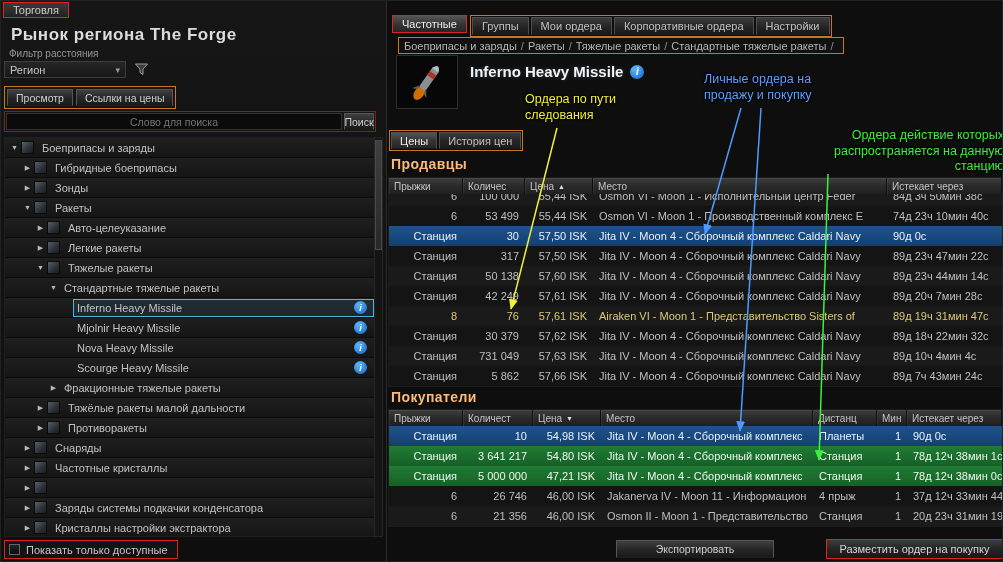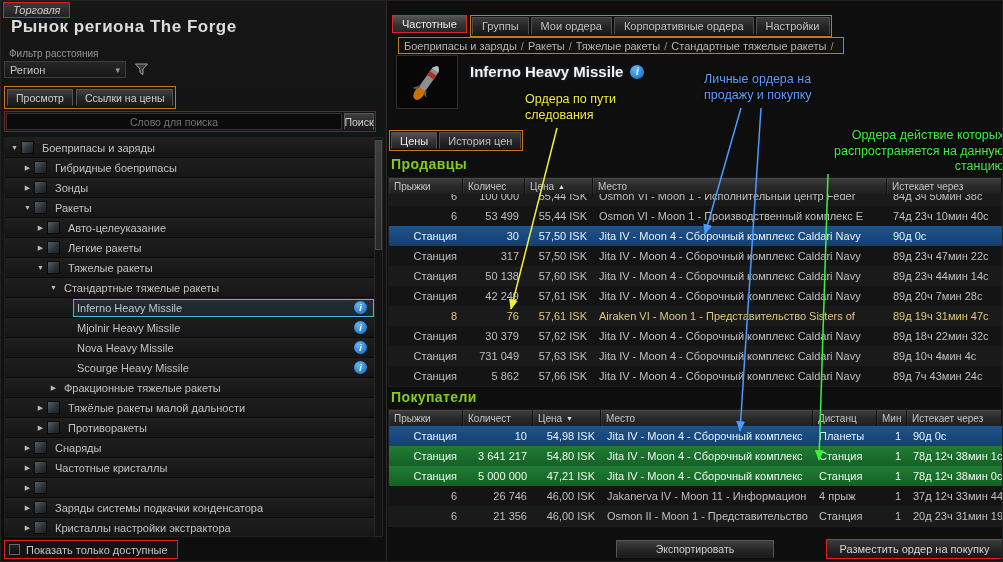--- a/index.html
+++ b/index.html
@@ -5,22 +5,22 @@
   * { margin:0; padding:0; box-sizing:border-box; }
   html,body { background:#000; }
   body { font-family:"Liberation Sans", sans-serif; }
   .app { position:relative; width:1003px; height:562px; background:#0d0d0d; color:#c5c5c5;
          font-size:11px; overflow:hidden; border:1px solid #222; }
 
   
   .left { position:absolute; left:0; top:0; width:386px; height:562px;
           background:linear-gradient(#161616,#0e0e0e); border-right:1px solid #2b2b2b; }
   .trade-tab { position:absolute; left:2px; top:1px; height:16px; display:flex; align-items:center;
-               padding:0 9px; background:linear-gradient(#3a3a3a,#222); border:1px solid #d22; color:#ccc;font-style:italic; }
-  .win-title { position:absolute; left:10px; top:16px; font-size:17px; font-weight:bold;
+               padding:0 9px; background:linear-gradient(#3a3a3a,#222); border:1px solid #d22; color:#ccc; }
+  .win-title { position:absolute; left:10px; top:24px; font-size:17px; font-weight:bold;
                color:#dcdcdc; letter-spacing:.5px; }
   .filter-label { position:absolute; left:8px; top:47px; font-size:10px; color:#979797; }
   .region-select { position:absolute; left:3px; top:60px; width:122px; height:17px;
                    background:linear-gradient(#262626,#181818); border:1px solid #3d3d3d;
                    display:flex; align-items:center; justify-content:space-between; padding:0 5px; }
   .region-select .chev { font-size:9px; color:#9a9a9a; }
   .funnel { position:absolute; left:133px; top:61px; width:15px; height:15px; }
   .btn { background:linear-gradient(#404040,#262626 55%,#1a1a1a); border:1px solid #565656;
          border-bottom-color:#1d1d1d; color:#cfcfcf; font-size:10.5px; font-family:inherit;
          display:inline-flex; align-items:center; justify-content:center; padding:0 8px; height:17px; }
@@ -69,21 +69,21 @@
                 background:rgba(18,18,18,.7); white-space:nowrap; }
   .bc-sep { margin:0 4px; color:#8a8a8a; }
   .item-icon { position:absolute; left:8px; top:54px; width:62px; height:54px;
                background:#050505; border:1px solid #2e2e2e; }
   .item-name { position:absolute; left:82px; top:62px; font-size:15px; font-weight:bold; color:#f4f4f4;
                display:flex; align-items:center; gap:7px; text-shadow:0 0 5px rgba(130,190,255,.25); }
   .item-name .info-dot { margin:0; width:14px; height:14px; font-size:10px; }
   .subtabs { position:absolute; left:1px; top:129px; display:flex; gap:2px;
              border:1px solid #c77622; padding:1px; }
   .subtabs .tab { height:17px; padding:0 8px; }
-  .section-title { position:absolute; left:3px; font-size:14px; font-weight:bold; color:#84cc16;
+  .section-title { position:absolute; left:3px; font-size:14px; font-weight:bold; color:#fdba74;
                    letter-spacing:.4px; }
   .sellers-title { top:155px; }
   .buyers-title { top:388px; }
 
   .table { position:absolute; left:0; width:615px; background:#101010; border:1px solid #1c1c1c; }
   .sellers { top:176px; }
   .buyers { top:408px; }
   .thead { display:flex; height:16px; background:linear-gradient(#3e3e3e,#2a2a2a 50%,#1f1f1f);
            color:#c4c4c4; font-size:10px; }
   .th { display:flex; align-items:center; padding:0 5px; border-right:1px solid #101010;

